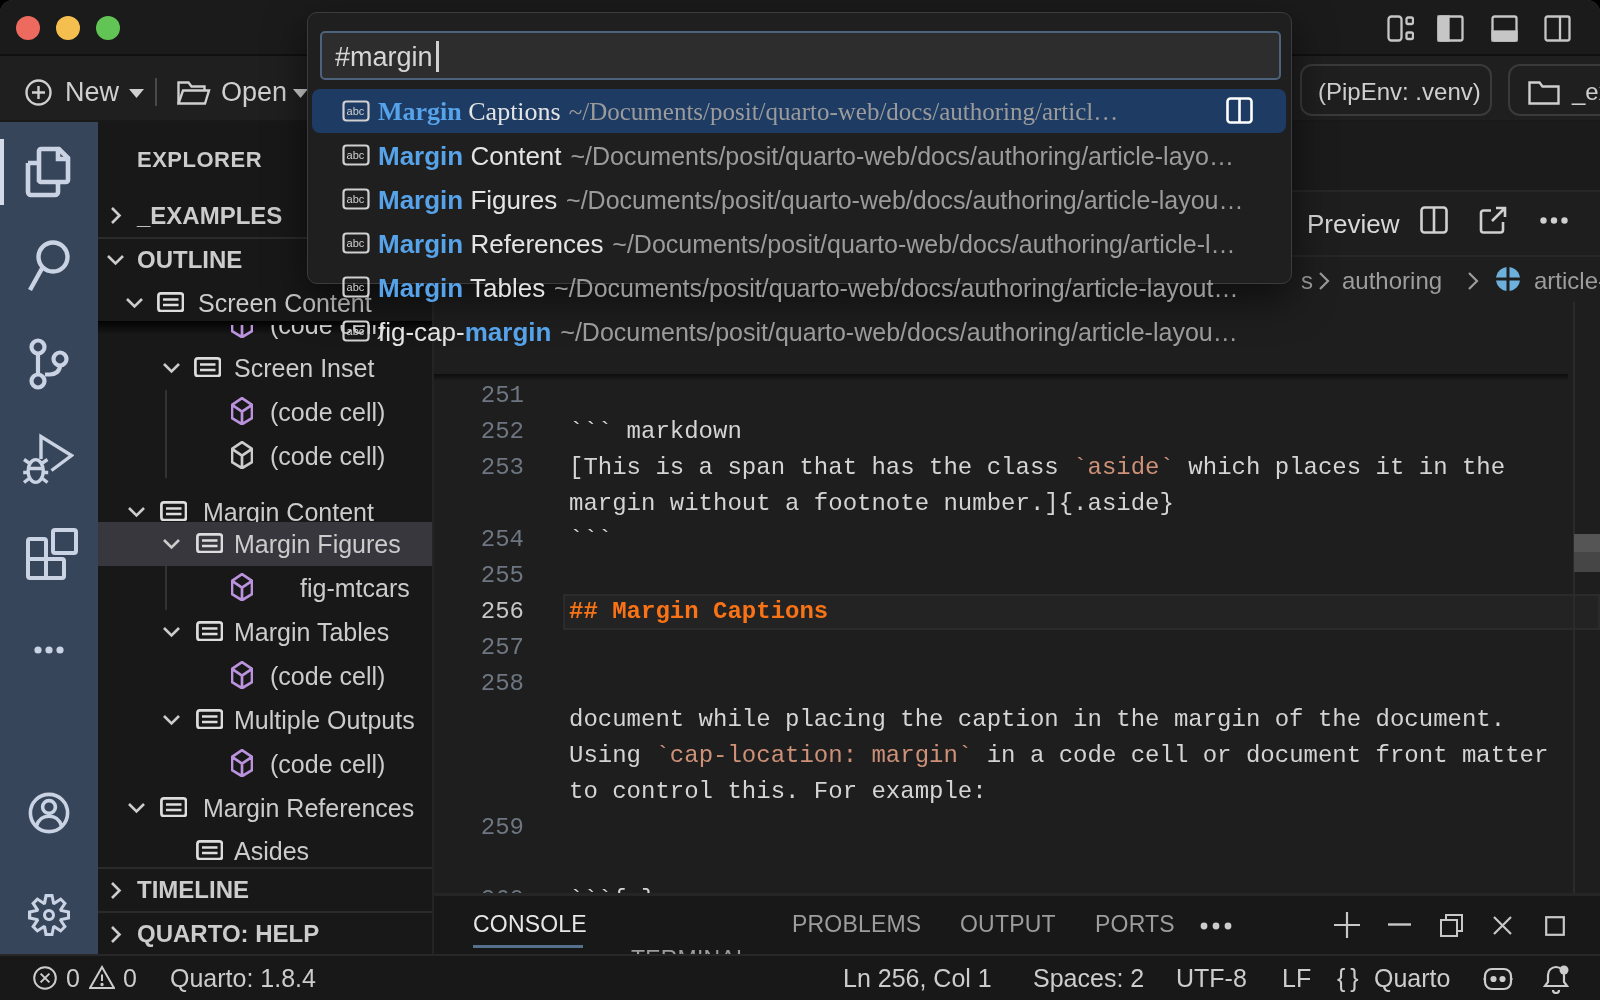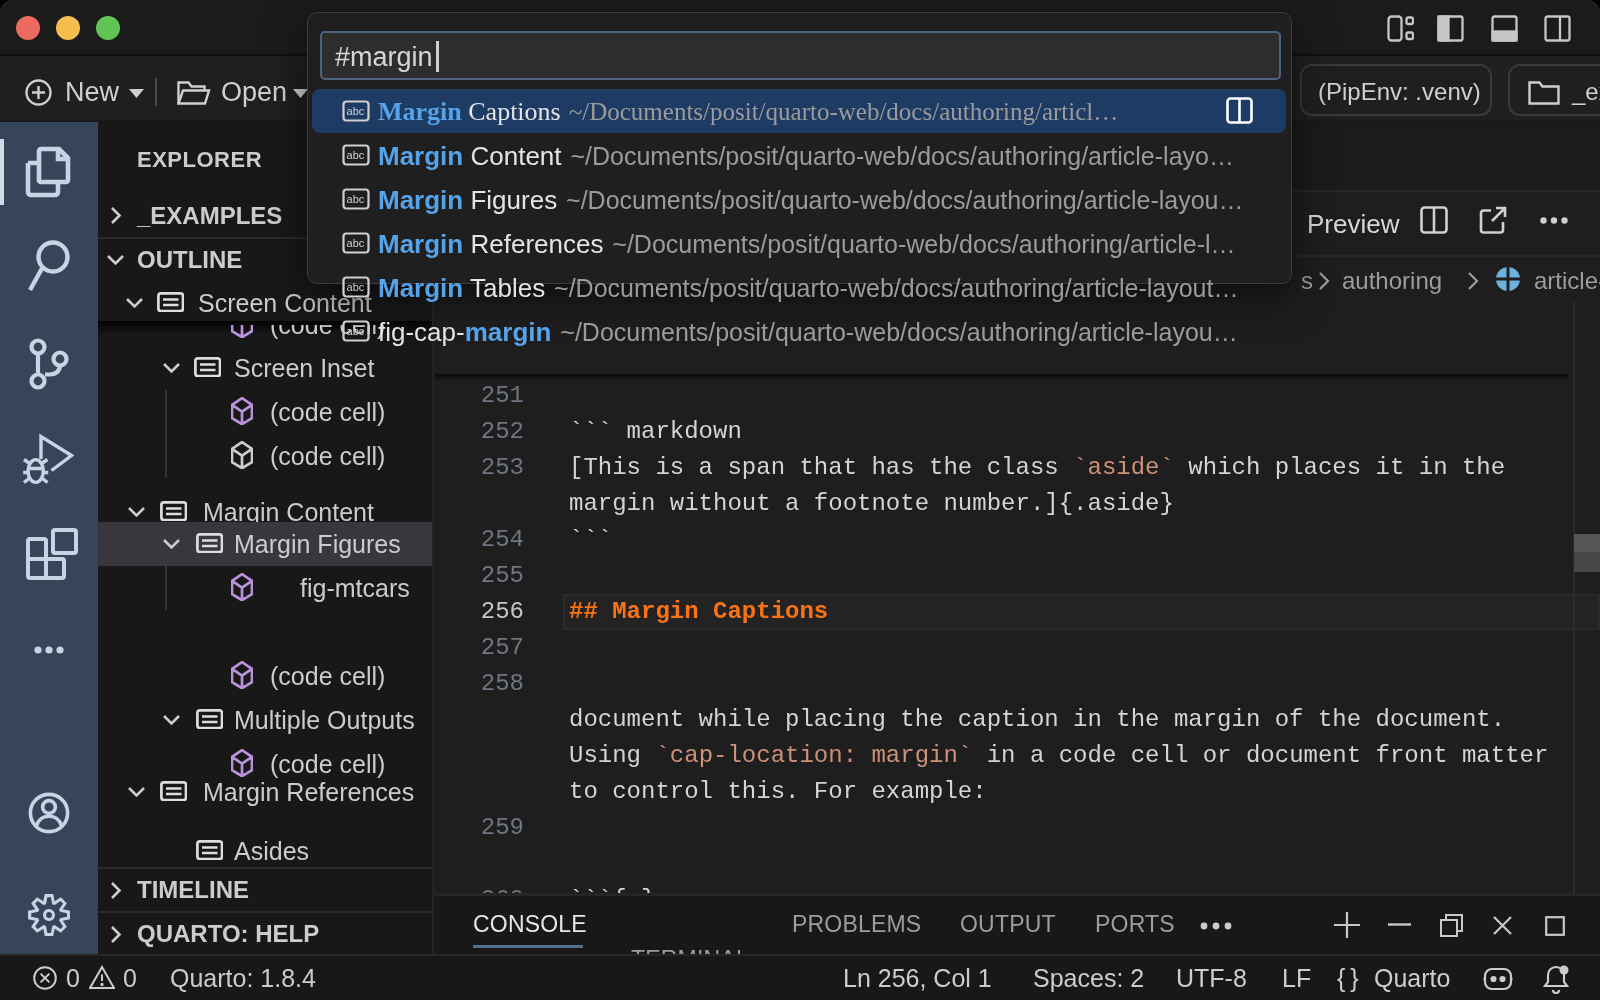--- a/index.html
+++ b/index.html
@@ -250,20 +250,29 @@
       <div class="rowtext" style="left:136px;">Margin Figures</div>
     </div>
     <div class="abs" style="left:67px; top:444px; width:2px; height:44px; background:#323232;"></div>
     <div class="row" style="top:444px;">
       <svg class="abs" style="left:133px; top:7px;" width="22" height="28" viewBox="0 0 22 28" stroke="#bb92dd">
           <use href="#cube"></use>
         </svg>
       <div class="rowtext" style="left:170px;margin-left:32px;">fig-mtcars</div>
     </div>
 
+    <div class="row" style="top:488px;">
+      <svg class="abs" style="left:64px; top:15px;" width="19" height="14" viewBox="0 0 19 14">
+          <use href="#chevD"></use>
+        </svg>
+      <svg class="abs" style="left:98px; top:11px;" width="27" height="20" viewBox="0 0 27 20">
+          <use href="#sect"></use>
+        </svg>
+      <div class="rowtext" style="left:136px;">Margin Tables</div>
+    </div>
     <div class="row" style="top:532px;">
       <svg class="abs" style="left:133px; top:7px;" width="22" height="28" viewBox="0 0 22 28" stroke="#bb92dd">
           <use href="#cube"></use>
         </svg>
       <div class="rowtext" style="left:172px;">(code cell)</div>
     </div>
 
     <div class="row" style="top:576px;">
       <svg class="abs" style="left:64px; top:15px;" width="19" height="14" viewBox="0 0 19 14">
           <use href="#chevD"></use>
@@ -273,21 +282,21 @@
         </svg>
       <div class="rowtext" style="left:136px;">Multiple Outputs</div>
     </div>
     <div class="row" style="top:620px;">
       <svg class="abs" style="left:133px; top:7px;" width="22" height="28" viewBox="0 0 22 28" stroke="#bb92dd">
           <use href="#cube"></use>
         </svg>
       <div class="rowtext" style="left:172px;">(code cell)</div>
     </div>
 
-    <div class="row" style="top:648px;text-align:right;">
+    <div class="row" style="top:664px;text-align:right;">
       <svg class="abs" style="left:29px; top:15px;" width="19" height="14" viewBox="0 0 19 14">
           <use href="#chevD"></use>
         </svg>
       <svg class="abs" style="left:62px; top:11px;" width="27" height="20" viewBox="0 0 27 20">
           <use href="#sect"></use>
         </svg>
       <div class="rowtext" style="left:105px;">Margin References</div>
     </div>
 
     <div class="row" style="top:707px;">

